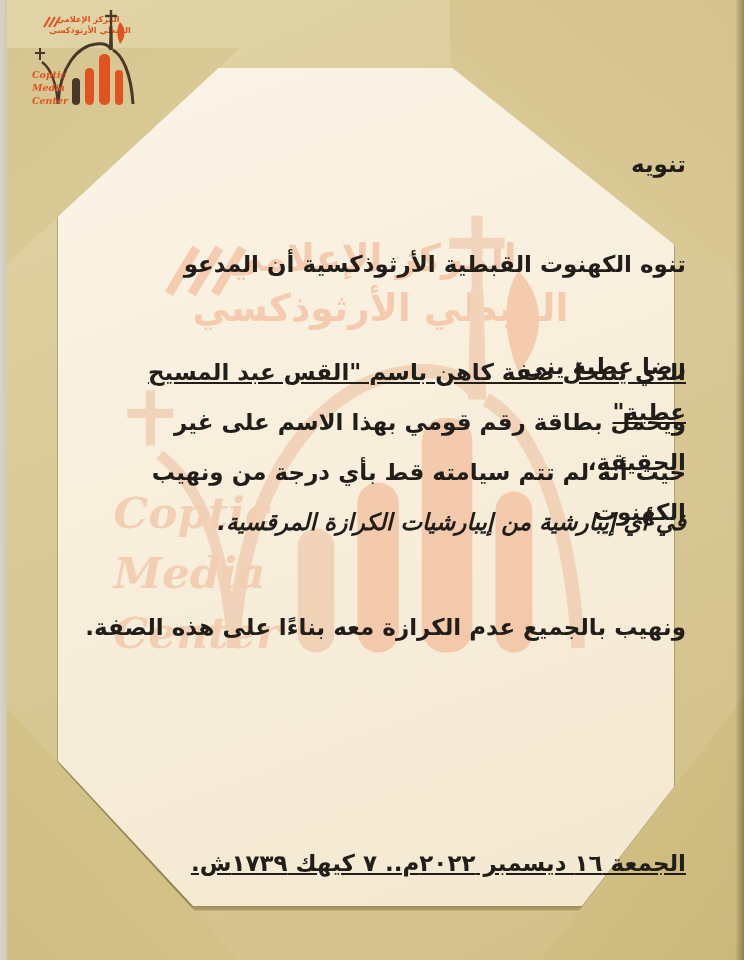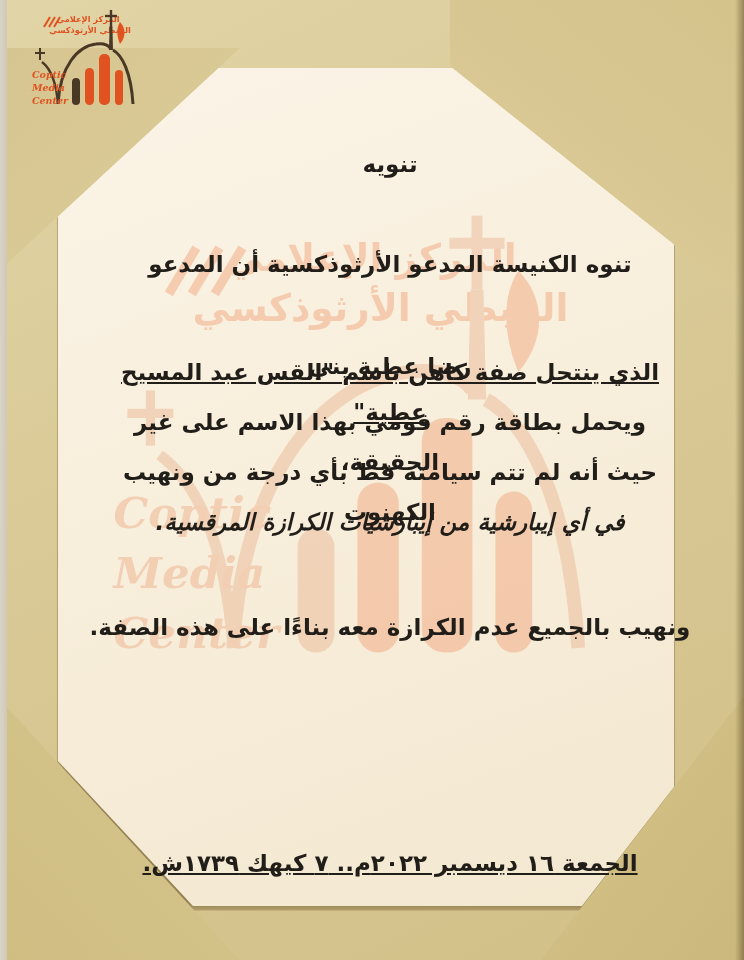--- a/index.html
+++ b/index.html
@@ -46,21 +46,21 @@
     --dark:#ecbd9d;--orange:#f3ae88;--etext:#efb694;opacity:.55;}
   .lg-dark-s{stroke:var(--dark);fill:none;}
   .lg-dark-f{fill:var(--dark);}
   .lg-orange-f{fill:var(--orange);}
   .lg-orange-s{stroke:var(--orange);fill:none;}
   .lg-ar{fill:var(--orange);font-family:"DejaVu Sans",sans-serif;font-size:8.2px;font-weight:bold;}
   .lg-en{fill:var(--etext);font-family:"DejaVu Serif",serif;font-style:italic;font-weight:bold;font-size:9.5px;}
   
   .content{position:absolute;z-index:4;left:70px;top:0;width:608px;direction:rtl;
     color:#211e19;text-align:center;font-weight:bold;}
-  .content .line{position:absolute;left:16px;width:100%;line-height:40px;font-size:23px;}
+  .content .line{position:absolute;left:8px;width:100%;line-height:40px;font-size:23px;text-align:right;}
   .ttl{top:144px;font-size:27px;}
   .l0{top:244px;} .l1{top:302px;margin-top:44px;} .l2{top:352px;text-decoration:underline;} .l3{top:402px;}
   .l4{top:452px;} .l5{top:502px;font-style:italic;}
   .closing{top:607px;}
   .dateline{top:843px;text-decoration:underline;}
 </style>
 </head>
 <body>
 
 <div id="canvas">
@@ -114,21 +114,21 @@
       <rect class="lg-orange-f" x="99" y="66" width="8" height="35" rx="4"></rect>
 
       <text class="lg-en" x="16" y="74">Coptic</text>
       <text class="lg-en" x="16" y="87">Media</text>
       <text class="lg-en" x="16" y="100">Center</text>
     </g>
   </svg>
 
   <div class="content">
     <div class="line ttl">تنويه</div>
-    <div class="line l0">تنوه الكنيسة المدعو الأرثوذكسية أن المدعو</div>
+    <div class="line l0">تنوه الكهنوت القبطية الأرثوذكسية أن المدعو</div>
     <div class="line l1">رضا عطية يني</div>
     <div class="line l2">الذي ينتحل صفة كاهن باسم "القس عبد المسيح عطية"</div>
     <div class="line l3">ويحمل بطاقة رقم قومي بهذا الاسم على غير الحقيقة،</div>
     <div class="line l4">حيث أنه لم تتم سيامته قط بأي درجة من ونهيب الكهنوت</div>
     <div class="line l5">في أي إيبارشية من إيبارشيات الكرازة المرقسية.</div>
     <div class="line closing">ونهيب بالجميع عدم الكرازة معه بناءًا على هذه الصفة.</div>
     <div class="line dateline">الجمعة ١٦ ديسمبر ٢٠٢٢م.. ٧ كيهك ١٧٣٩ش.</div>
   </div>
 
   <div class="edge-left"></div>

